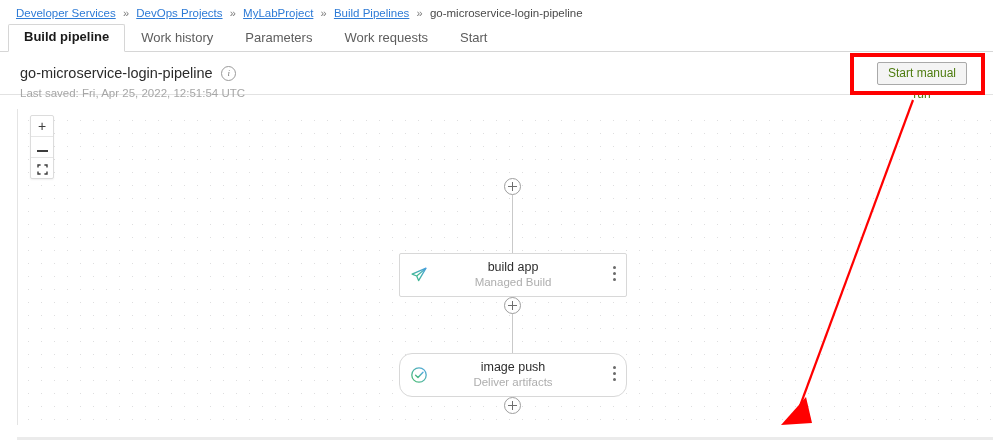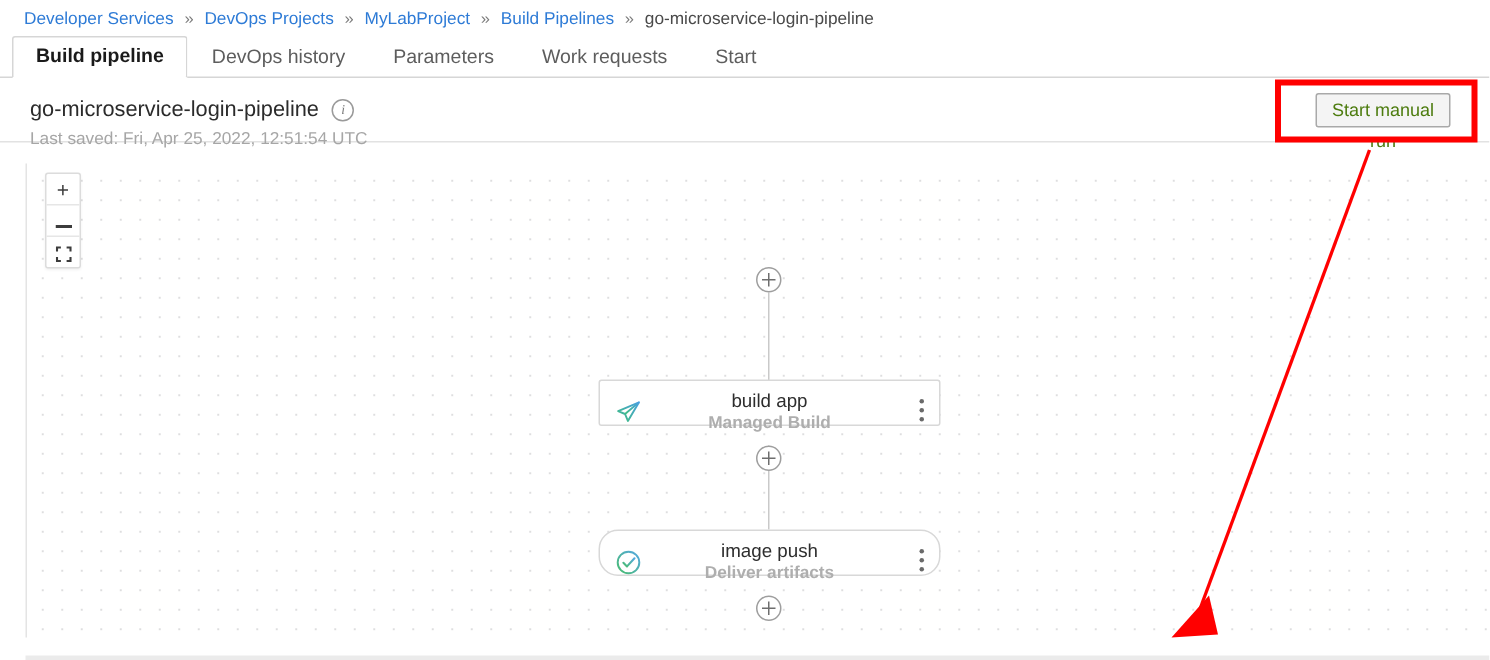--- a/index.html
+++ b/index.html
@@ -20,20 +20,21 @@
   
   .breadcrumb {
     padding: 6px 0 2px 16px;
     font-size: 11.5px;
     line-height: 14px;
     white-space: nowrap;
     color: #5a5a5a;
   }
   .crumb-link {
     color: #2e7bd6;
+    text-decoration: underline;
     cursor: pointer;
   }
   .crumb-sep {
     color: #7b7b7b;
     margin: 0 4px;
     font-size: 11px;
   }
   .crumb-current {
     color: #4a4a4a;
   }
@@ -198,40 +199,39 @@
     position: absolute;
     background: #6e6e6e;
   }
   .plusnode:before { left: 3px; top: 7px; width: 9px; height: 1px; }
   .plusnode:after  { top: 3px; left: 7px; height: 9px; width: 1px; }
 
   
   .card {
     position: absolute;
     width: 228px;
-    height: 31px;
+    height: 44px;
     background: #ffffff;
     border: 1px solid #d8d8d8;
     border-radius: 2px;
     box-sizing: border-box;
     cursor: pointer;
   }
   .card-title {
     text-align: center;
     font-size: 12.5px;
     color: #2d2d2d;
     line-height: 15px;
     padding-top: 6px;
   }
   .card-sub {
     text-align: center;
     font-size: 11.5px;
     color: #aeaeae;
     line-height: 14px;
-    font-weight: bold;
   }
   .card-icon {
     position: absolute;
     left: 9px;
     top: 11px;
     width: 20px;
     height: 20px;
   }
   .card-kebab {
     position: absolute;
@@ -275,21 +275,21 @@
   <span class="crumb-sep">»</span>
   <span class="crumb-link">MyLabProject</span>
   <span class="crumb-sep">»</span>
   <span class="crumb-link">Build Pipelines</span>
   <span class="crumb-sep">»</span>
   <span class="crumb-current">go-microservice-login-pipeline</span>
 </div>
 
 <div class="tabbar">
   <div class="tab active">Build pipeline</div>
-  <div class="tab">DevOps history</div>
+  <div class="tab">Work history</div>
   <div class="tab">Parameters</div>
   <div class="tab">Work requests</div>
   <div class="tab">Start</div>
 </div>
 
 <div class="titleblock">
   <span class="pipeline-title">go-microservice-login-pipeline</span>
   <span class="info-icon">i</span>
   <div class="lastsaved">Last saved: Fri, Apr 25, 2022, 12:51:54 UTC</div>
 </div>

